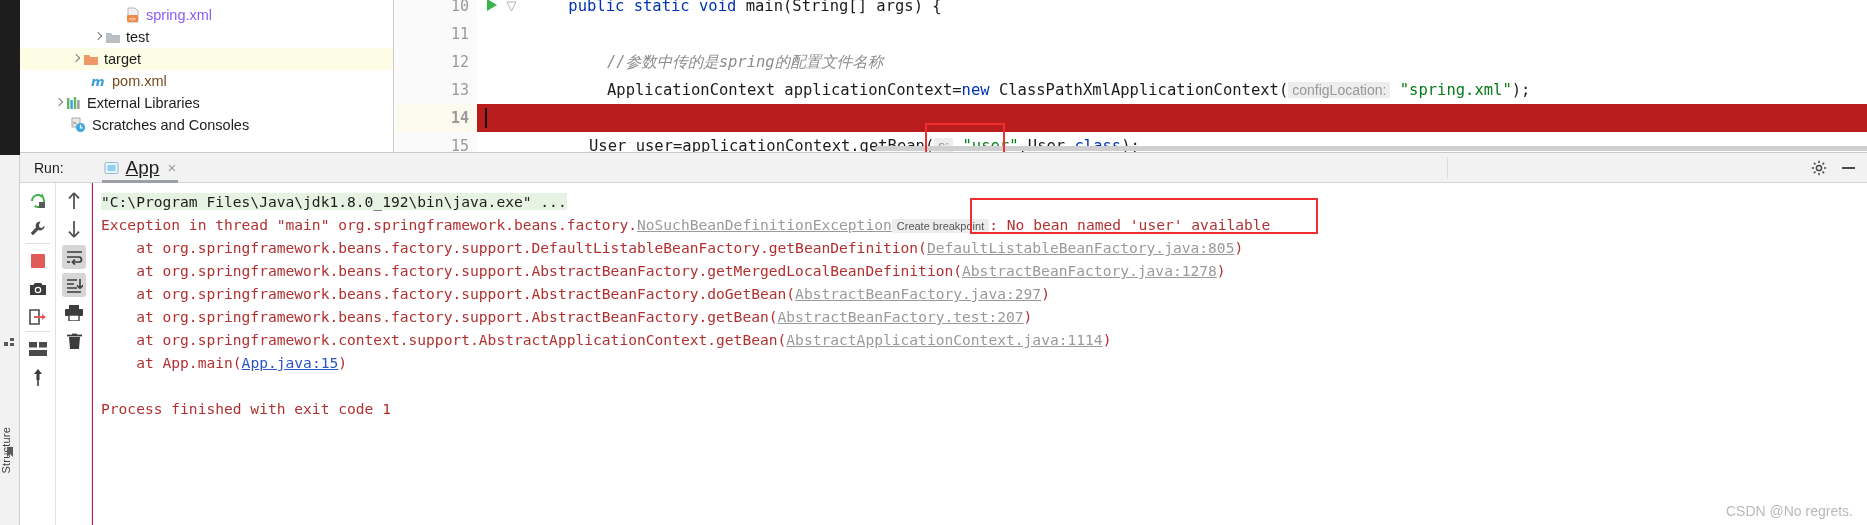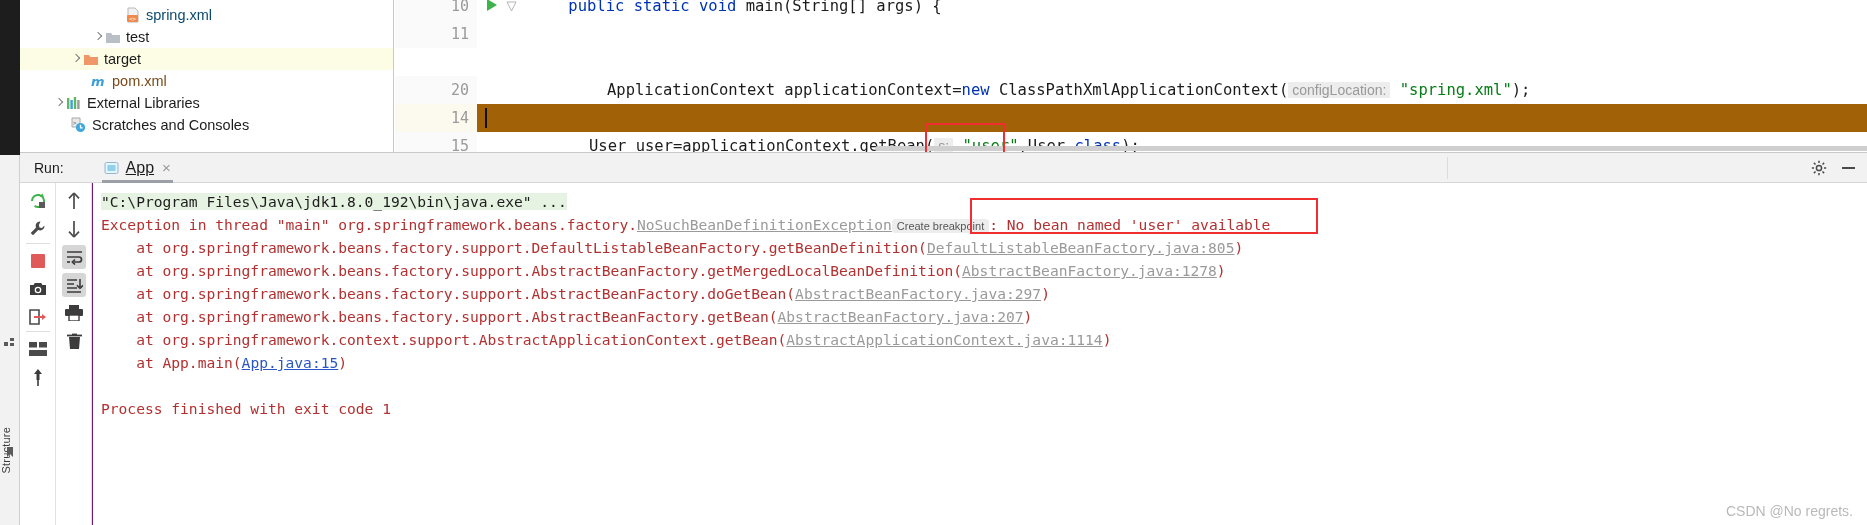--- a/index.html
+++ b/index.html
@@ -47,35 +47,35 @@
   .chev {
     width: 13px; height: 13px; flex: 0 0 13px; position: relative;
   }
   .chev::after {
     content: ""; position: absolute; left: 3px; top: 2.5px;
     width: 5px; height: 5px;
     border-right: 1.6px solid #7a7a7a; border-top: 1.6px solid #7a7a7a;
     transform: rotate(45deg);
   }
   .ico { flex: 0 0 auto; margin-right: 5px; display: inline-flex; }
-  .lbl-green { color: #0c4a6e; }
+  .lbl-green { color: #8b5cf6; }
   .lbl-dark  { color: #1c1c1c; }
   .lbl-brown { color: #7a4a1a; }
 
   
   .editor {
     position: absolute; left: 395px; top: 0; width: 1472px; height: 152px;
     background: #ffffff; overflow: hidden;
     font-family: "DejaVu Sans Mono", monospace;
   }
   .ed-line {
     position: absolute; left: 0; width: 1472px; height: 28px;
     display: flex; align-items: center;
   }
-  .ed-line.cur { background: #a16207; }
+  .ed-line.cur { background: #b91c1c; font-weight: bold; }
   .gutter {
     width: 82px; flex: 0 0 82px; height: 28px;
     display: flex; align-items: center; justify-content: flex-end;
     padding-right: 8px;
     font-size: 15px; color: #9a9a9a; background: #fafafa;
     font-family: "DejaVu Sans Mono", monospace;
   }
   .ed-line.cur .gutter { background: #fcfaef; }
   .marker-col { width: 46px; flex: 0 0 46px; height: 28px; position: relative; }
   .code {
@@ -106,39 +106,39 @@
   }
 
   
   .redbox {
     position: absolute; border: 2.5px solid #ef2f2f; pointer-events: none;
   }
 
   
   .run-panel {
     position: absolute; left: 20px; top: 152px; width: 1847px; height: 373px;
-    background: #701a75; border-top: 1px solid #c9c9c9;
+    background: #be185d; border-top: 1px solid #c9c9c9;
   }
   .run-header {
     position: absolute; left: 0; top: 0; width: 1847px; height: 30px;
     background: #f2f2f2; border-bottom: 1px solid #d6d6d6;
     display: flex; align-items: center;
   }
   .run-label {
     margin-left: 14px; font-size: 14px; color: #1c1c1c;
   }
   .run-tab {
     margin-left: 30px; height: 30px; display: flex; align-items: center;
     padding: 0 10px; position: relative;
   }
   .run-tab::after {
     content: ""; position: absolute; left: 8px; right: 8px; bottom: 0;
     height: 3px; background: #9aa0a6;
   }
-  .tab-text { font-size: 16px; color: #1c1c1c; margin: 0 8px 0 6px; text-decoration: underline; }
+  .tab-text { font-size: 19px; color: #1c1c1c; margin: 0 8px 0 6px; text-decoration: underline; }
   .tab-x { font-size: 15px; color: #9a9a9a; }
   .hdr-sep {
     position: absolute; top: 4px; width: 1px; height: 22px; background: #dcdcdc;
   }
   .gear {
     position: absolute; right: 40px; top: 7px; width: 16px; height: 16px;
   }
   .hdr-minus {
     position: absolute; right: 12px; top: 14px; width: 13px; height: 2px;
     background: #4a4a4a;
@@ -293,23 +293,28 @@
       </div>
       <div class="code"><span style="padding-left:0">    </span><span class="kw">public</span> <span class="kw">static</span> <span class="kw">void</span> <span class="meth">main</span>(String[] args) {</div>
     </div>
 
     <div class="ed-line" style="top:20px;text-align:center;">
       <div class="gutter">11</div>
       <div class="marker-col"></div>
       <div class="code"></div>
     </div>
 
+    <div class="ed-line" style="top:48px;">
+      <div class="gutter">12</div>
+      <div class="marker-col"></div>
+      <div class="code"><span class="cmt" style="margin-left:76px;">//参数中传的是spring的配置文件名称</span></div>
+    </div>
 
     <div class="ed-line" style="top:76px;">
-      <div class="gutter">20</div>
+      <div class="gutter">13</div>
       <div class="marker-col"></div>
       <div class="code"><span style="margin-left:76px;">ApplicationContext applicationContext=</span><span class="kw">new</span> ClassPathXmlApplicationContext(<span class="hint">configLocation:</span> <span class="str">"spring.xml"</span>);</div>
     </div>
 
     <div class="ed-line cur" style="top:104px;">
       <div class="gutter">14</div>
       <div class="marker-col">
           <span class="caret"></span>
         </div>
       <div class="code"></div>
@@ -450,21 +455,21 @@
       <div class="c-line"><span class="c-cmd">"C:\Program Files\Java\jdk1.8.0_192\bin\java.exe" ...</span></div>
 
       <div class="c-line"><span class="c-err">Exception in thread "main" org.springframework.beans.factory.</span><span class="c-link">NoSuchBeanDefinitionException</span><span class="bp-chip">Create breakpoint</span><span class="c-err">: No bean named 'user' available</span></div>
 
       <div class="c-line"><span class="c-err">    at org.springframework.beans.factory.support.DefaultListableBeanFactory.getBeanDefinition(</span><span class="c-link">DefaultListableBeanFactory.java:805</span><span class="c-err">)</span></div>
 
       <div class="c-line"><span class="c-err">    at org.springframework.beans.factory.support.AbstractBeanFactory.getMergedLocalBeanDefinition(</span><span class="c-link">AbstractBeanFactory.java:1278</span><span class="c-err">)</span></div>
 
       <div class="c-line"><span class="c-err">    at org.springframework.beans.factory.support.AbstractBeanFactory.doGetBean(</span><span class="c-link">AbstractBeanFactory.java:297</span><span class="c-err">)</span></div>
 
-      <div class="c-line"><span class="c-err">    at org.springframework.beans.factory.support.AbstractBeanFactory.getBean(</span><span class="c-link">AbstractBeanFactory.java:207</span><span class="c-err">)</span></div>
+      <div class="c-line"><span class="c-err">    at org.springframework.beans.factory.support.AbstractBeanFactory.getBean(</span><span class="c-link">AbstractBeanFactory.test:207</span><span class="c-err">)</span></div>
 
       <div class="c-line"><span class="c-err">    at org.springframework.context.support.AbstractApplicationContext.getBean(</span><span class="c-link">AbstractApplicationContext.java:1114</span><span class="c-err">)</span></div>
 
       <div class="c-line"><span class="c-err">    at App.main(</span><span class="c-link-blue">App.java:15</span><span class="c-err">)</span></div>
 
       <div class="c-line"></div>
       <div class="c-line"><span class="c-err">Process finished with exit code 1</span></div>
     </div>
 
     <div class="watermark">CSDN @No regrets.</div>

